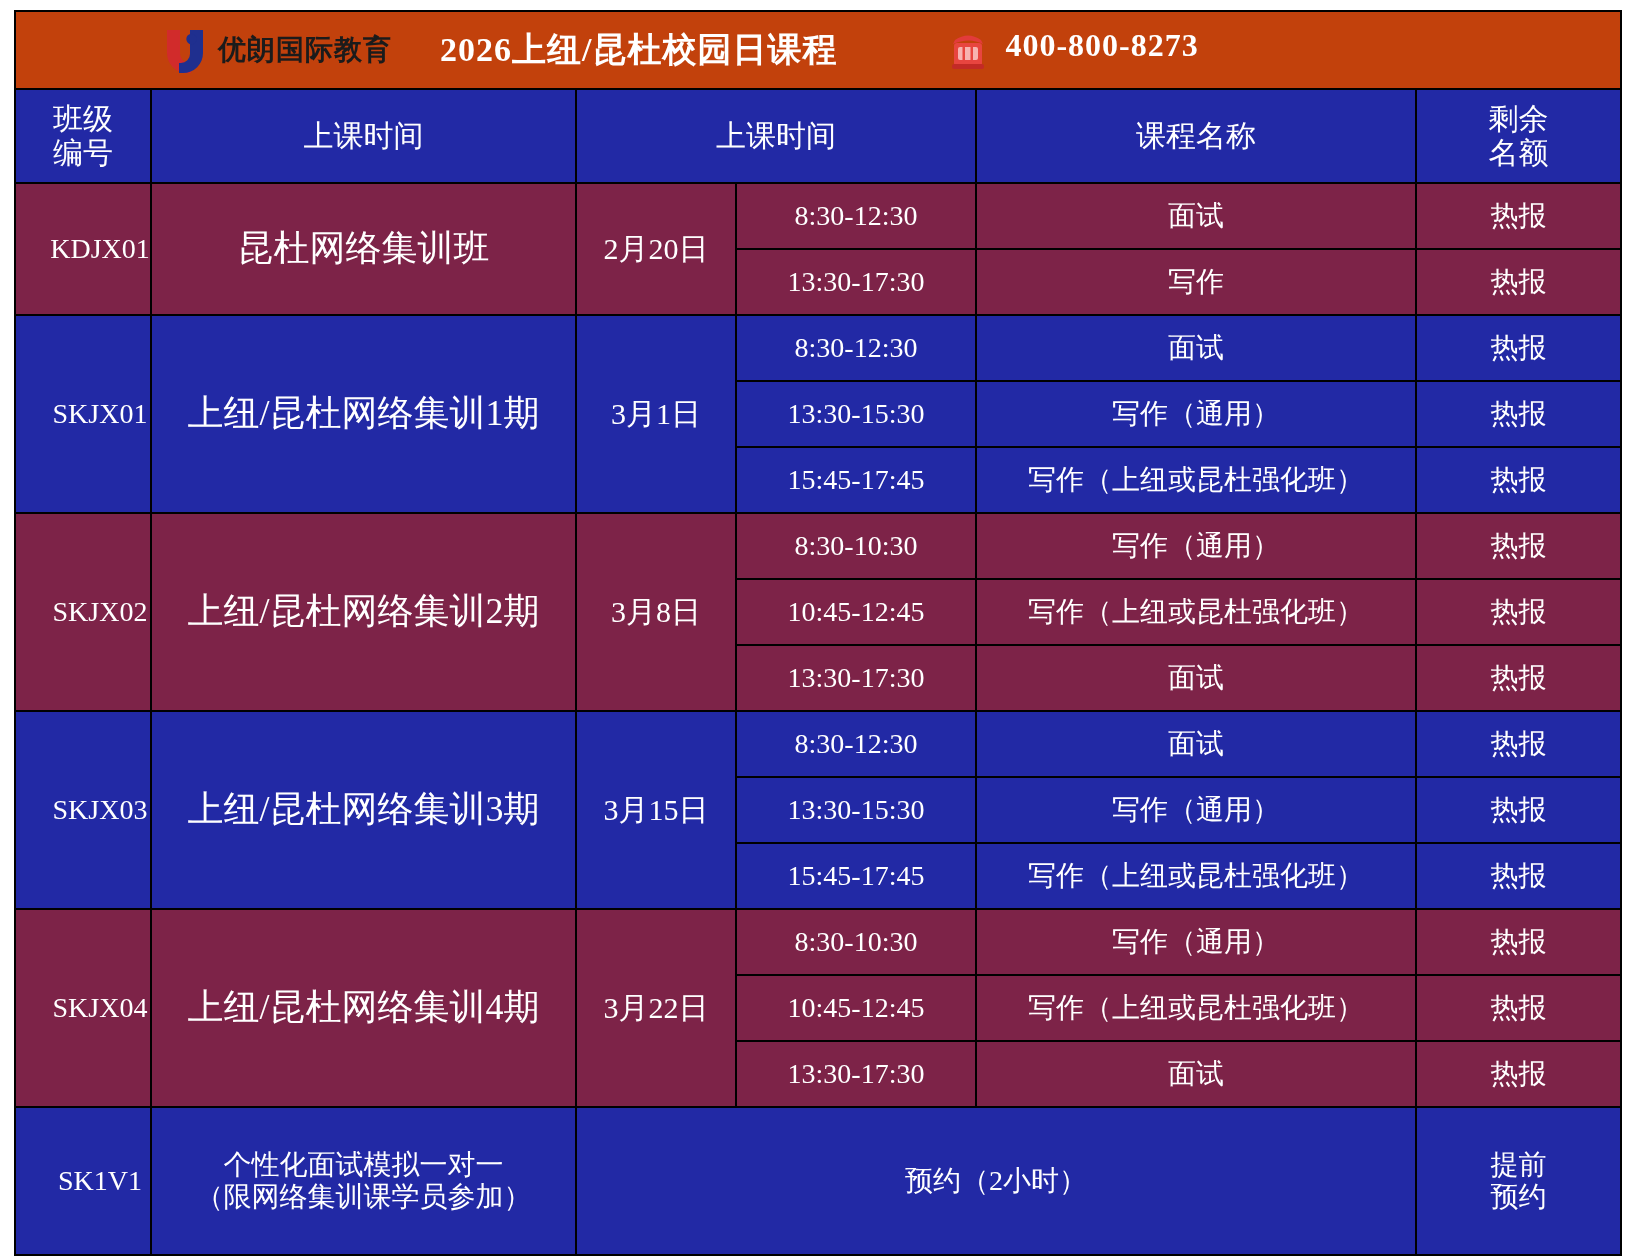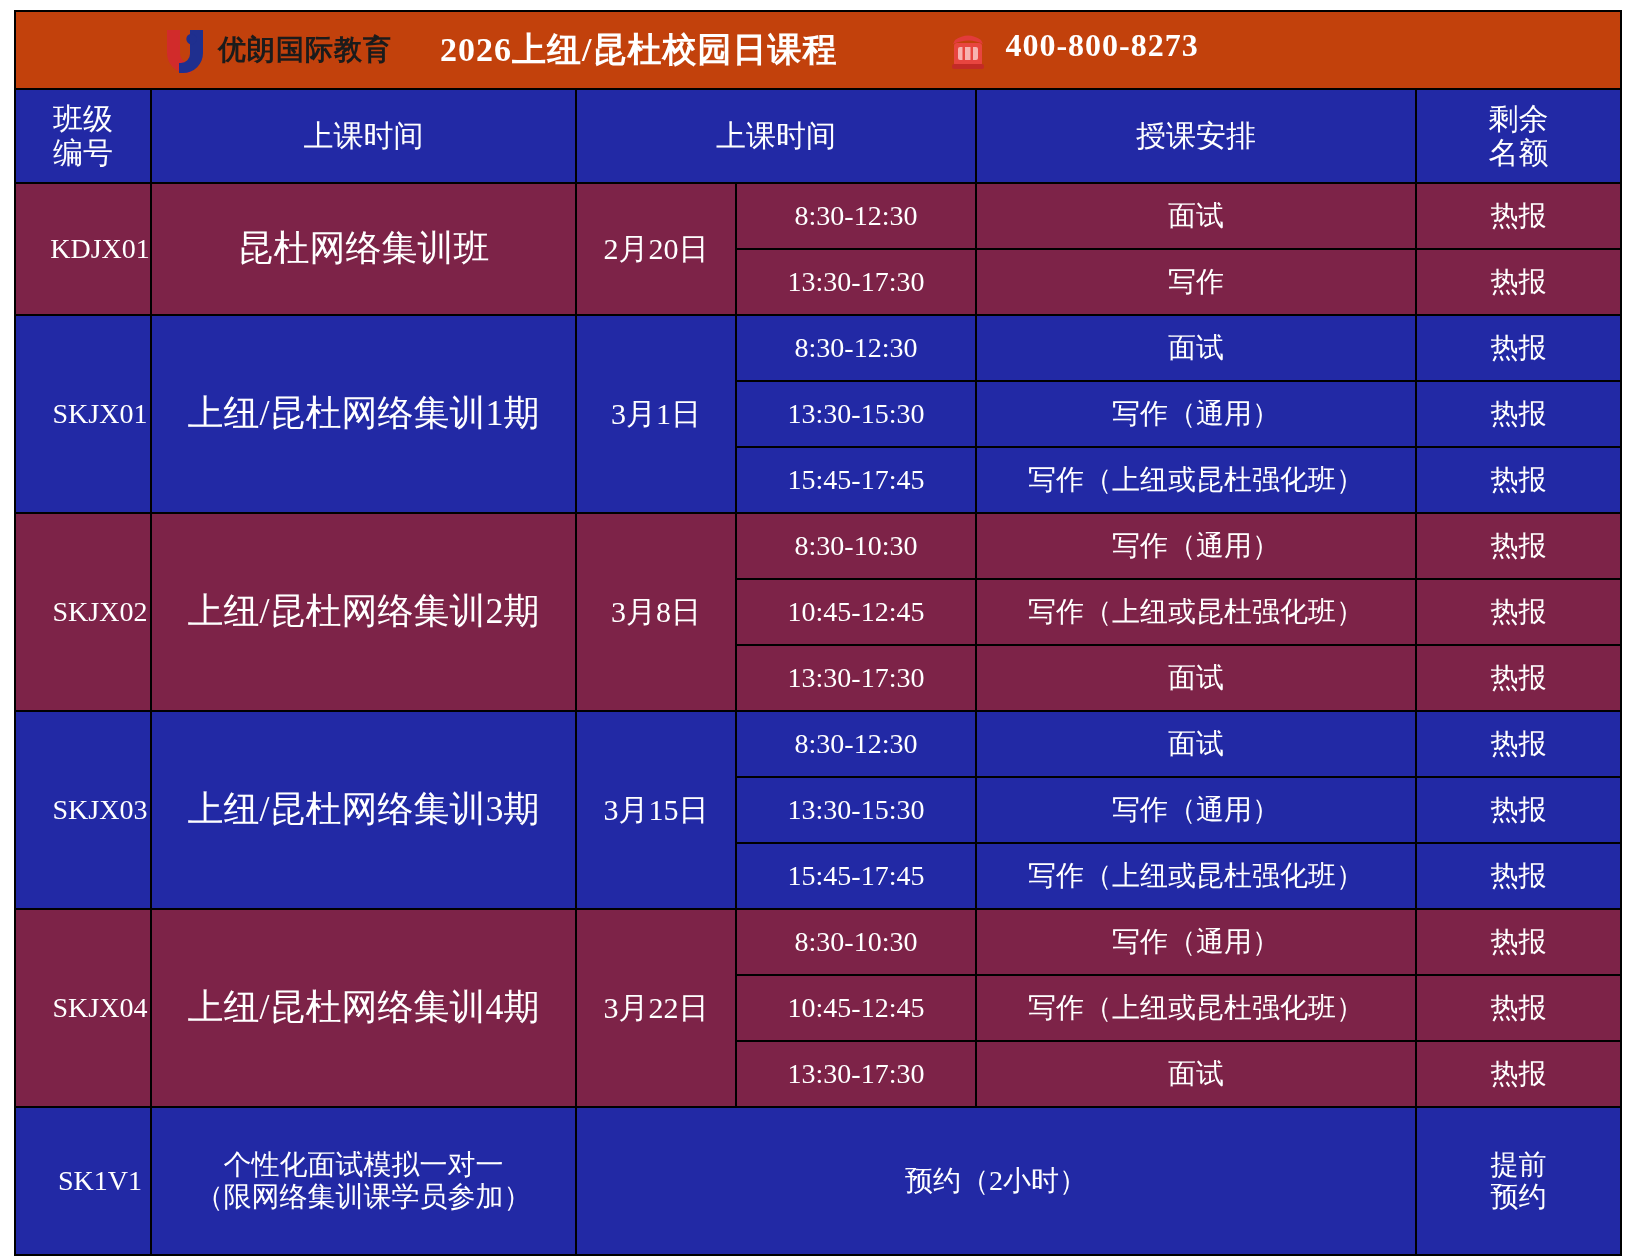--- a/index.html
+++ b/index.html
@@ -156,21 +156,21 @@
       </td>
     </tr>
 
     <tr>
       <th class="colhead">
         <span>班级</span><br>
         <span>编号</span>
       </th>
       <th class="colhead">上课时间</th>
       <th class="colhead" colspan="2">上课时间</th>
-      <th class="colhead">授课安排</th>
+      <th class="colhead">课程名称</th>
       <th class="colhead">
         <span>剩余</span><br>
         <span>名额</span>
       </th>
     </tr>
 
     </tbody>
       <tbody id="body-rows">
         <tr>
           <td class="code c-maroon" rowspan="2">KDJX01</td>

